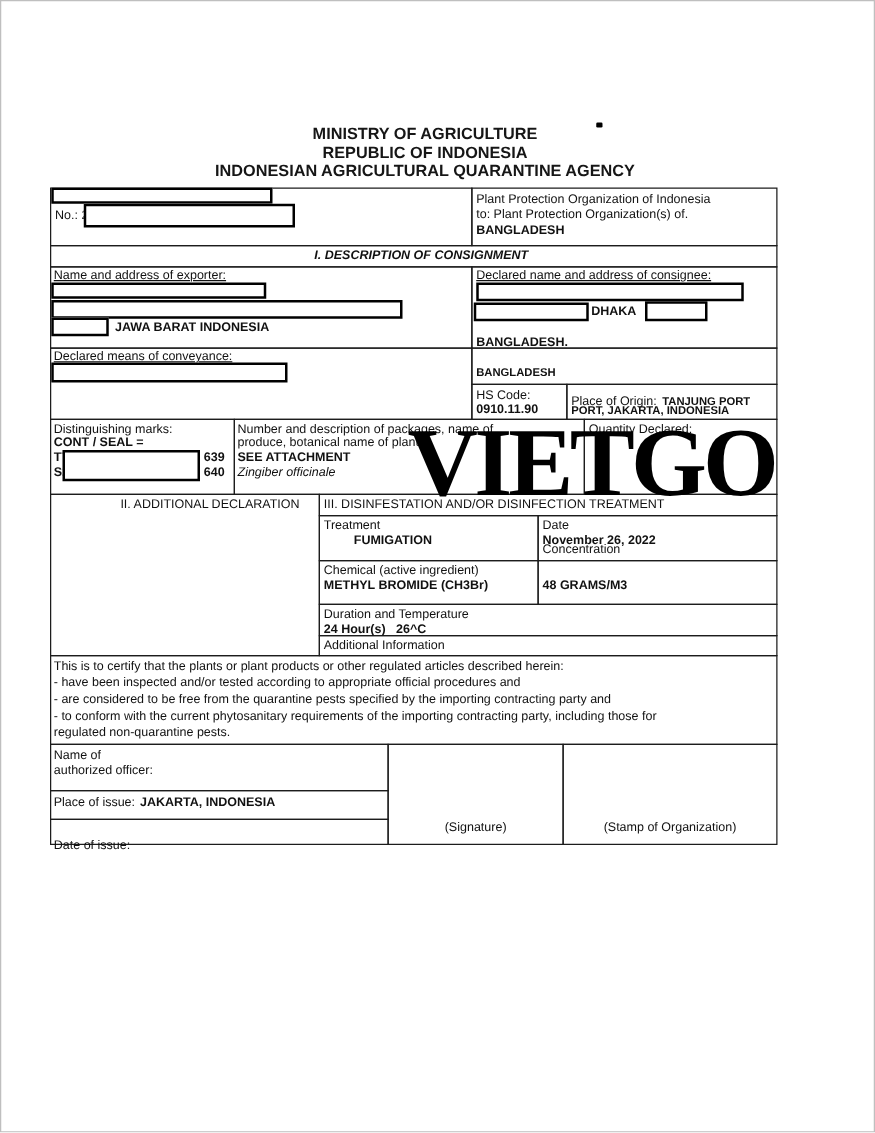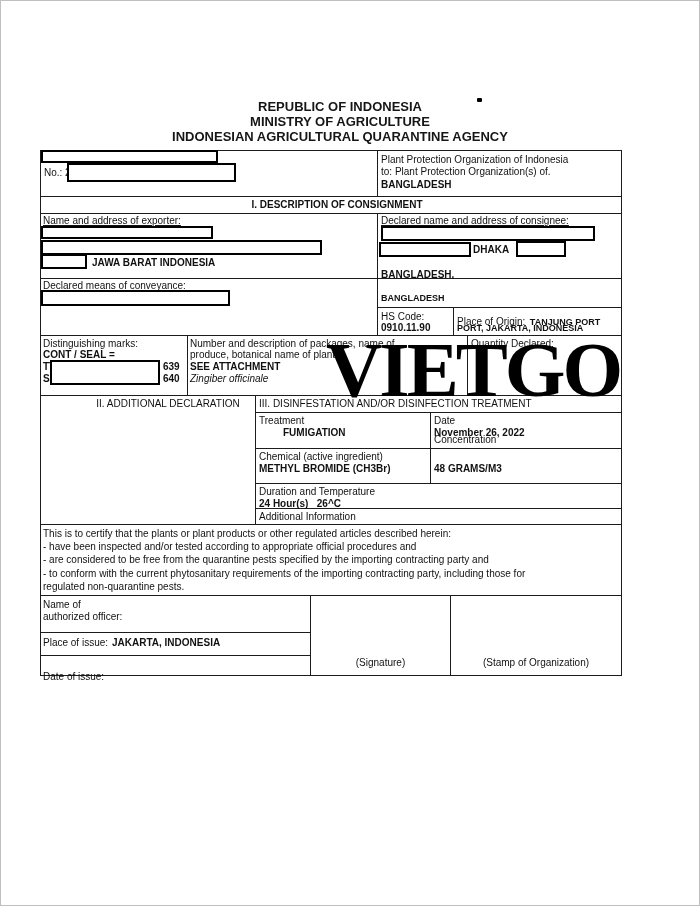--- a/index.html
+++ b/index.html
@@ -27,22 +27,22 @@
   .pre{white-space:pre;}
   #cert-paragraph{font-size:10px;line-height:13.2px;white-space:nowrap;}
   #ink-dot{position:absolute;left:477px;top:98px;width:5px;height:4px;background:#000;border-radius:1px;}
 </style>
 </head>
 <body>
 
 <div id="page">
 
   <div id="header-block">
+    <div>MINISTRY OF AGRICULTURE</div>
     <div>REPUBLIC OF INDONESIA</div>
-    <div>MINISTRY OF AGRICULTURE</div>
     <div>INDONESIAN AGRICULTURAL QUARANTINE AGENCY</div>
   </div>
   <div id="ink-dot"></div>
 
   <div class="cell" style="left:40px;top:150px;width:338px;height:47px;"></div>
   <div class="cell" style="left:377px;top:150px;width:245px;height:47px;"></div>
 
   <div class="cell" style="left:40px;top:196px;width:582px;height:18px;"></div>
 
   <div class="cell" style="left:40px;top:213px;width:338px;height:66px;"></div>
@@ -73,21 +73,21 @@
   <div class="cell" style="left:40px;top:655px;width:271px;height:21px;"></div>
   <div class="cell" style="left:310px;top:595px;width:141px;height:81px;"></div>
   <div class="cell" style="left:450px;top:595px;width:172px;height:81px;"></div>
 
   <div class="abs t10" style="left:44px;top:167px;">No.: 2</div>
 
   <div class="abs t10" style="left:381px;top:154px;">Plant Protection Organization of Indonesia</div>
   <div class="abs t10" style="left:381px;top:166px;">to: Plant Protection Organization(s) of.</div>
   <div class="abs t10 b" style="left:381px;top:179px;">BANGLADESH</div>
 
-  <div class="abs t10 b center" style="left:40px;top:199px;width:594px;">I. DESCRIPTION OF CONSIGNMENT</div>
+  <div class="abs t10 b center" style="left:40px;top:199px;width:594px;font-style:italic;">I. DESCRIPTION OF CONSIGNMENT</div>
 
   <div class="abs t10 u" style="left:43px;top:215px;">Name and address of exporter:</div>
   <div class="abs t10 b" style="left:92px;top:257px;">JAWA BARAT INDONESIA</div>
 
   <div class="abs t10 u" style="left:381px;top:215px;">Declared name and address of consignee:</div>
   <div class="abs t10 b" style="left:473px;top:244px;">DHAKA</div>
   <div class="abs t10 b" style="left:381px;top:257px;margin-top:12px;">BANGLADESH.</div>
 
   <div class="abs t10 u" style="left:43px;top:280px;">Declared means of conveyance:</div>
 

